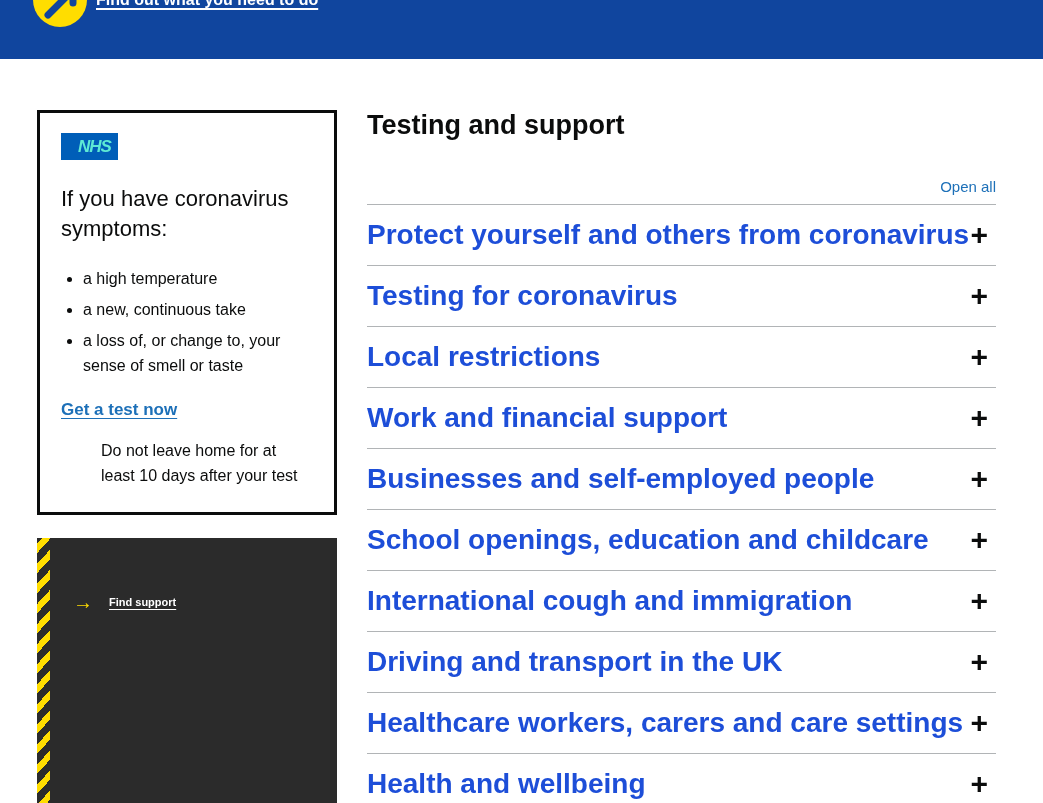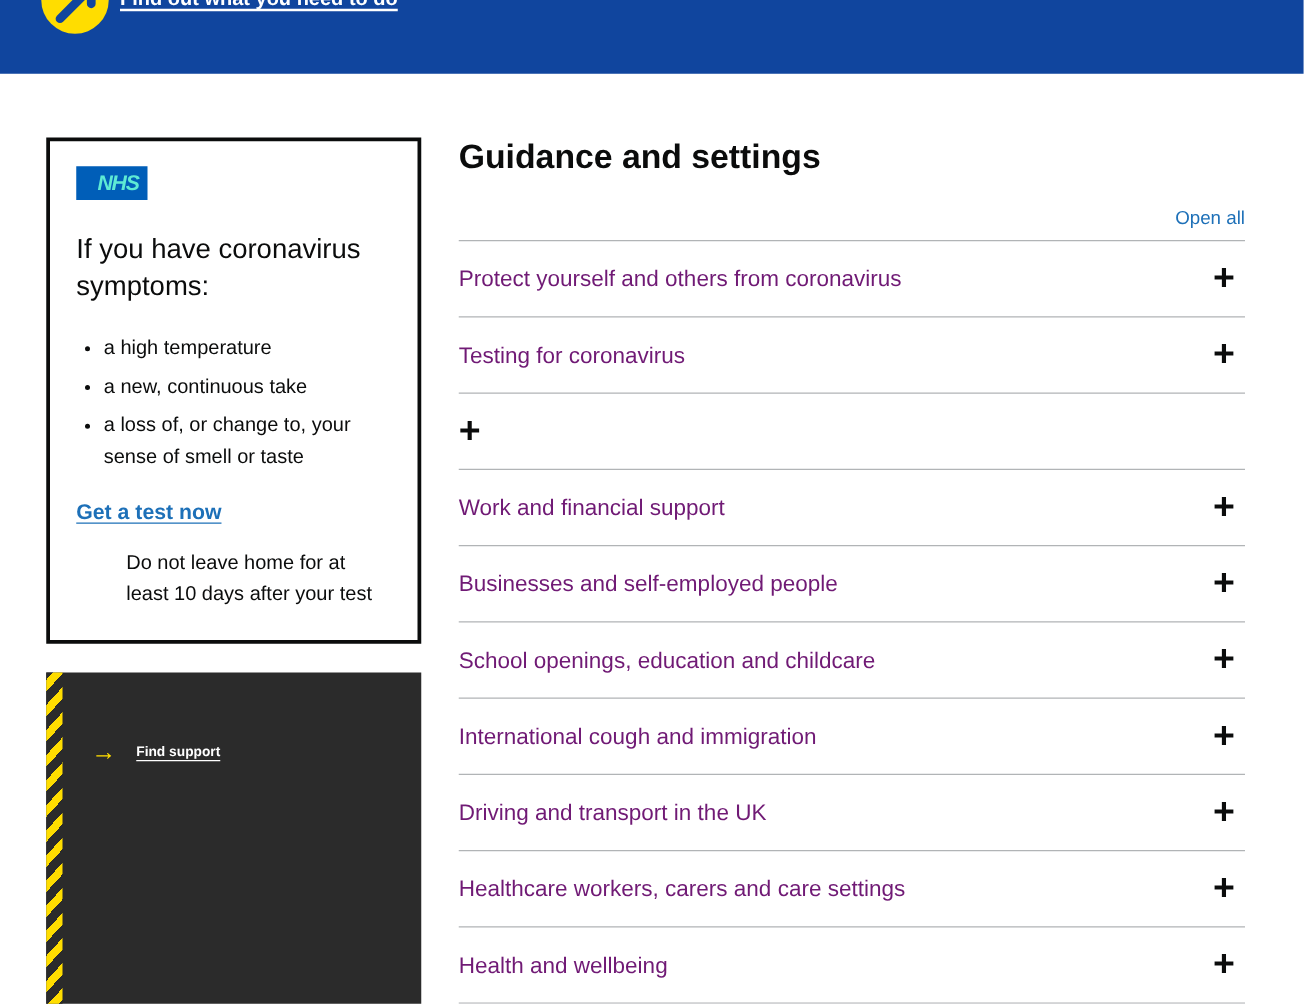--- a/index.html
+++ b/index.html
@@ -140,21 +140,21 @@
   }
 
   
   .page-title {
     font-size: 27px;
     font-weight: bold;
     line-height: 30px;
     color: #0b0c0c;
   }
   .open-all-row {
-    margin-top: 26px;
+    margin-top: 38px;
     text-align: right;
     padding-bottom: 8px;
     border-bottom: 1px solid #b1b4b6;
     text-decoration: underline;
   }
   .open-all-btn {
     background: none;
     border: none;
     color: #1d70b8;
     font-family: inherit;
@@ -164,23 +164,23 @@
   }
   .acc-item {
     display: flex;
     align-items: center;
     justify-content: space-between;
     padding: 16px 0;
     border-bottom: 1px solid #b1b4b6;
     cursor: pointer;
   }
   .acc-label {
-    color: #701a75;
-    font-size: 18px;
-    font-weight: normal;
+    color: #1d4ed8;
+    font-size: 28px;
+    font-weight: bold;
     line-height: 28px;
   }
   .acc-toggle {
     background: none;
     border: none;
     color: #0b0c0c;
     font-family: inherit;
     font-size: 30px;
     font-weight: bold;
     line-height: 28px;
@@ -223,38 +223,39 @@
     <div class="support-box">
       <div class="find-support-row">
         <span class="arrow-glyph">→</span>
         <a class="find-support-link">Find support</a>
       </div>
     </div>
 
   </aside>
 
   <main class="right-col">
-    <h1 class="page-title">Guidance and settings</h1>
+    <h1 class="page-title">Testing and support</h1>
 
     <div class="open-all-row">
       <button class="open-all-btn">Open all</button>
     </div>
 
     <div id="accordion-list">
   <div class="acc-item">
     <span class="acc-label">Protect yourself and others from coronavirus</span>
     <button class="acc-toggle">+</button>
   </div>
 
   <div class="acc-item">
     <span class="acc-label">Testing for coronavirus</span>
     <button class="acc-toggle">+</button>
   </div>
 
   <div class="acc-item">
+    <span class="acc-label">Local restrictions</span>
     <button class="acc-toggle">+</button>
   </div>
 
   <div class="acc-item">
     <span class="acc-label">Work and financial support</span>
     <button class="acc-toggle">+</button>
   </div>
 
   <div class="acc-item">
     <span class="acc-label">Businesses and self-employed people</span>

